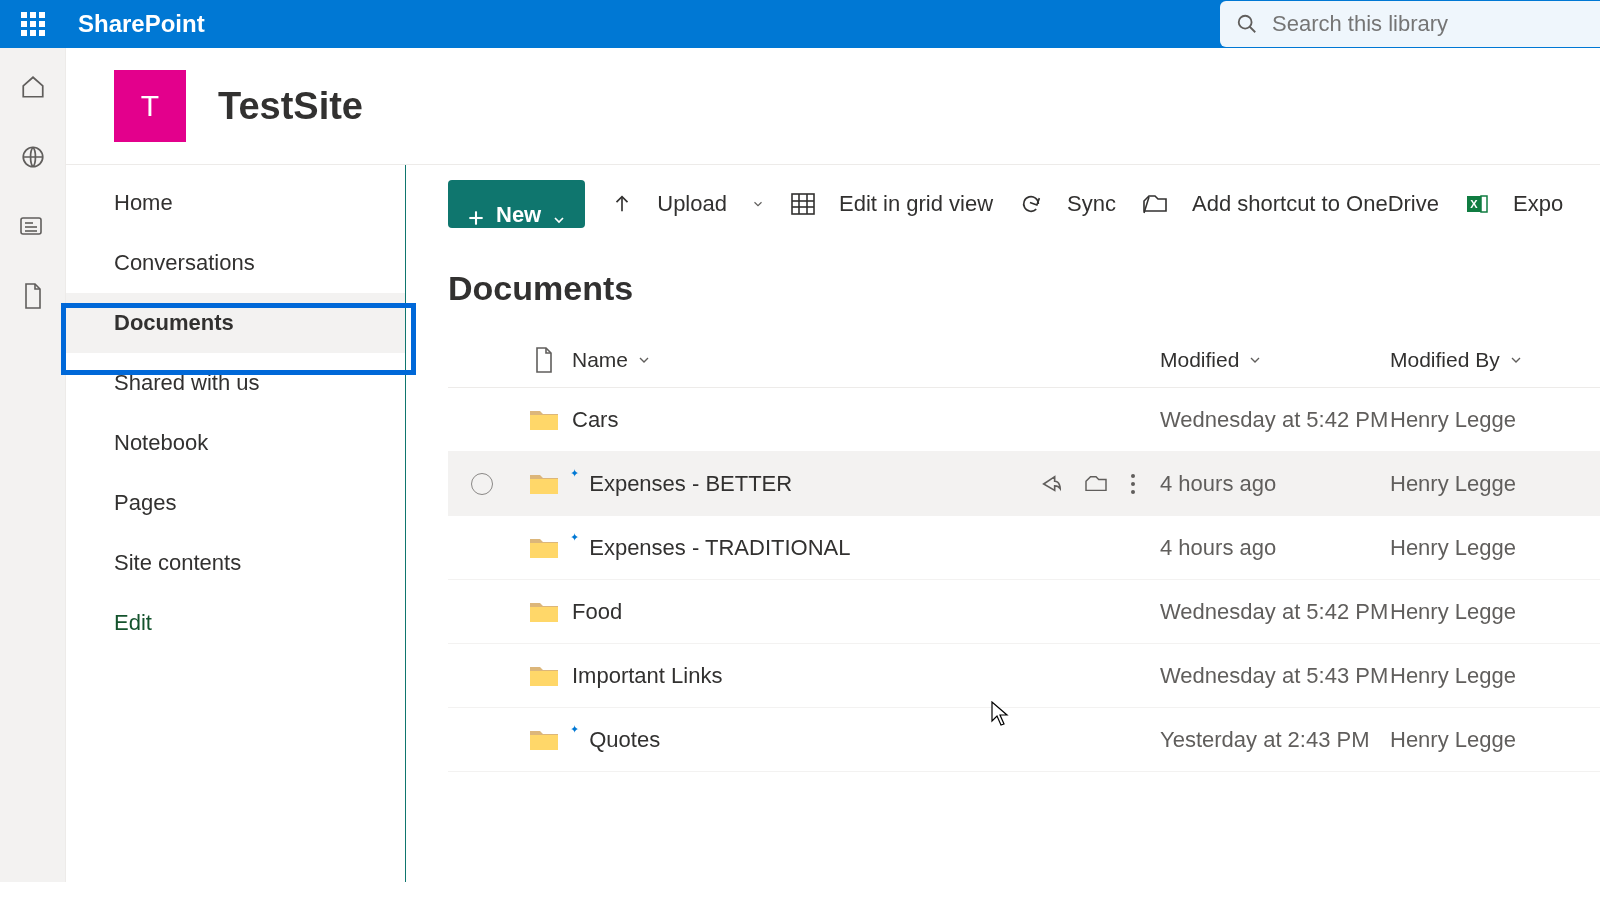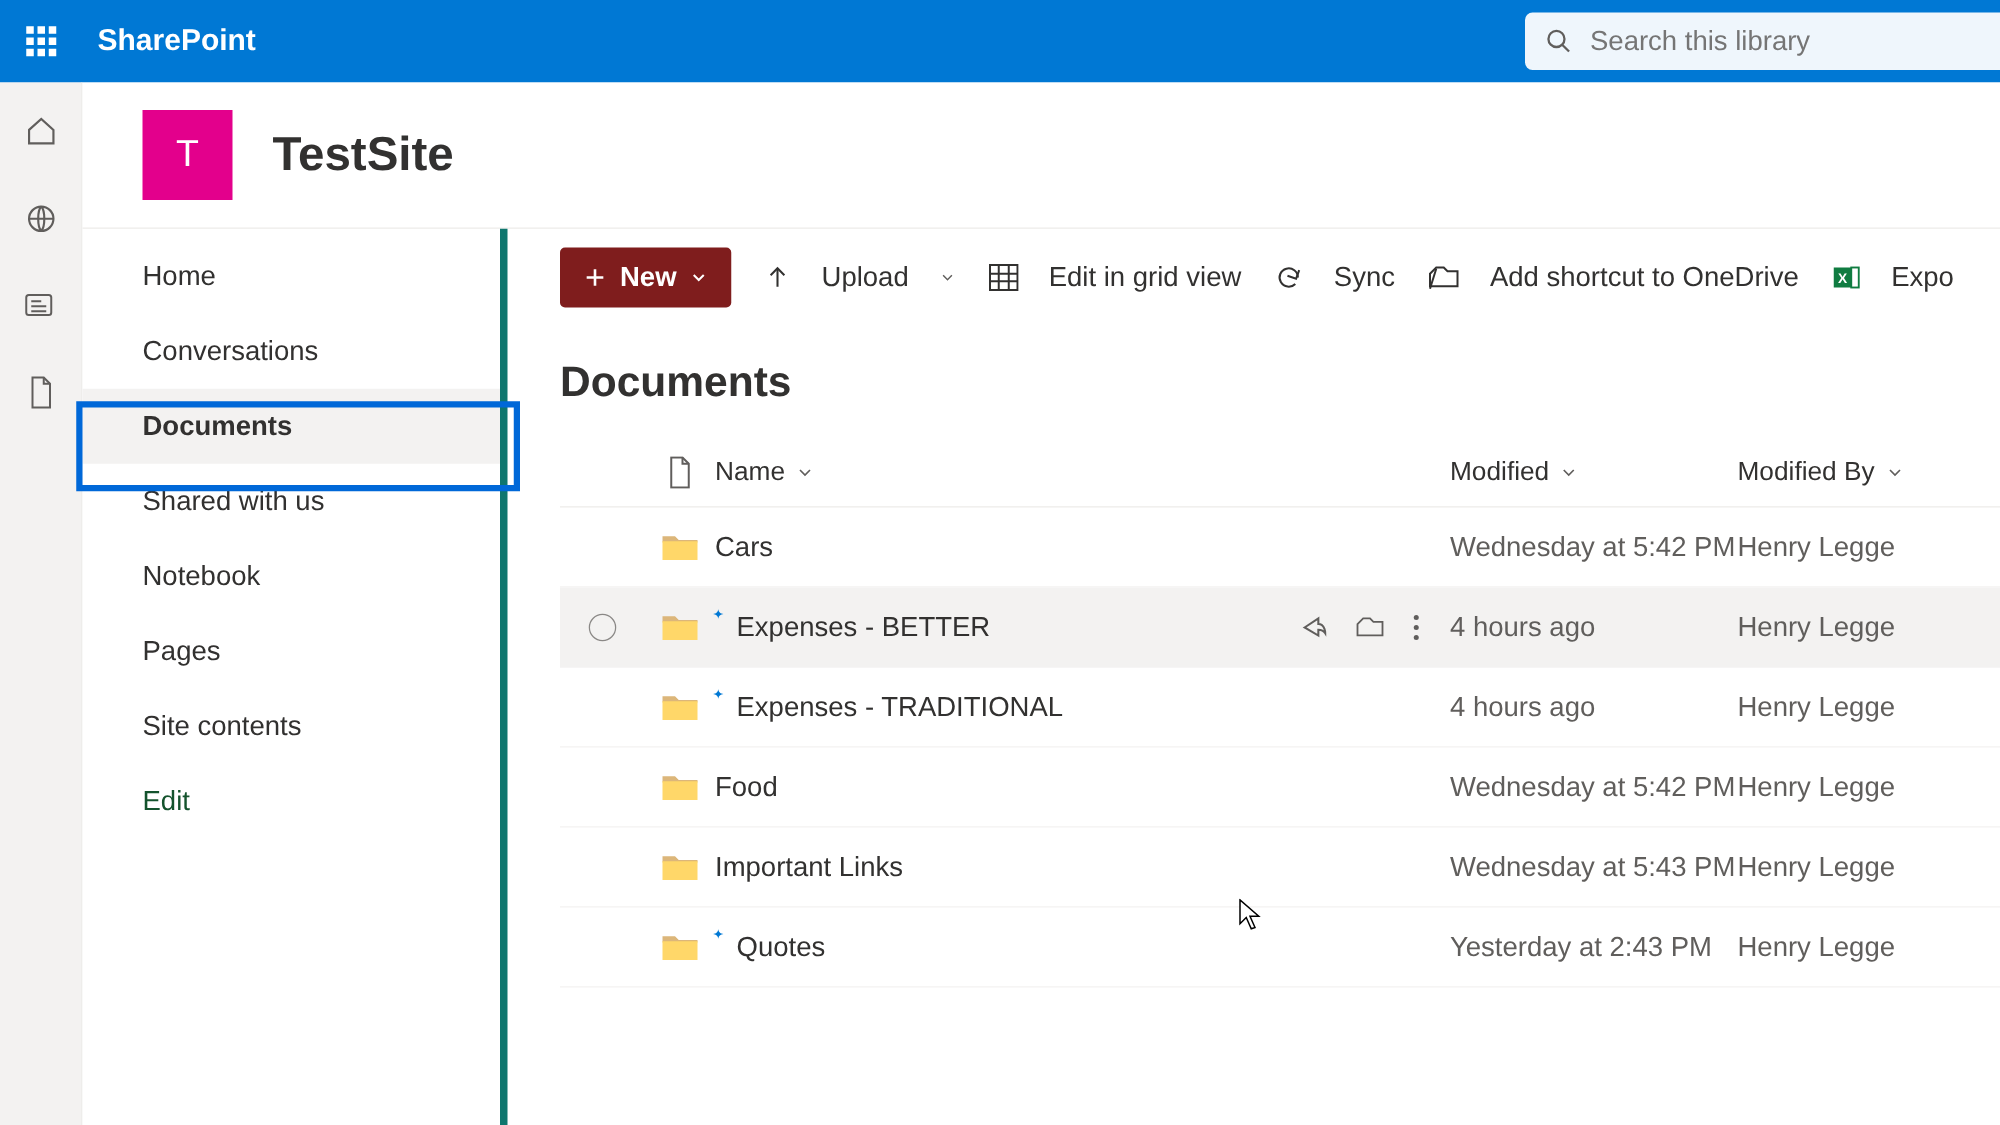--- a/index.html
+++ b/index.html
@@ -7,21 +7,21 @@
     font-family: "Segoe UI", Arial, sans-serif;
     background: #ffffff;
     color: #323130;
     overflow: hidden;
     height: 900px;
     width: 1600px;
   }
 
   
   .suite-bar {
-    height: 66px;
+    height: 48px;
     background: #0078d4;
     display: flex;
     align-items: center;
     color: #fff;
   }
   .waffle {
     width: 66px;
     height: 66px;
     display: flex;
     align-items: center;
@@ -118,21 +118,21 @@
 
   .content-row {
     flex: 1;
     display: flex;
     border-top: 1px solid #edebe9;
   }
 
   
   .site-nav {
     width: 340px;
-    border-right: 6px solid #0f766e;
+    border-right: 1px solid #0f766e;
     padding-top: 8px;
     position: relative;
   }
   .nav-item {
     height: 60px;
     display: flex;
     align-items: center;
     padding-left: 48px;
     font-size: 22px;
     color: #323130;
@@ -168,24 +168,24 @@
     align-items: center;
     gap: 26px;
     height: 70px;
     padding-top: 8px;
     font-size: 22px;
     color: #323130;
     white-space: nowrap;
     overflow: hidden;
   }
   .new-btn {
-    background: #7f1d1d;
+    background: #0f766e;
     color: #fff;
     display: flex;
-    align-items: center;
+    align-items: flex-end;
     height: 48px;
     padding: 0 18px;
     border-radius: 4px;
     font-size: 22px;
     font-weight: 600;
     gap: 10px;
     cursor: pointer;
   }
   .cmd {
     display: flex;

